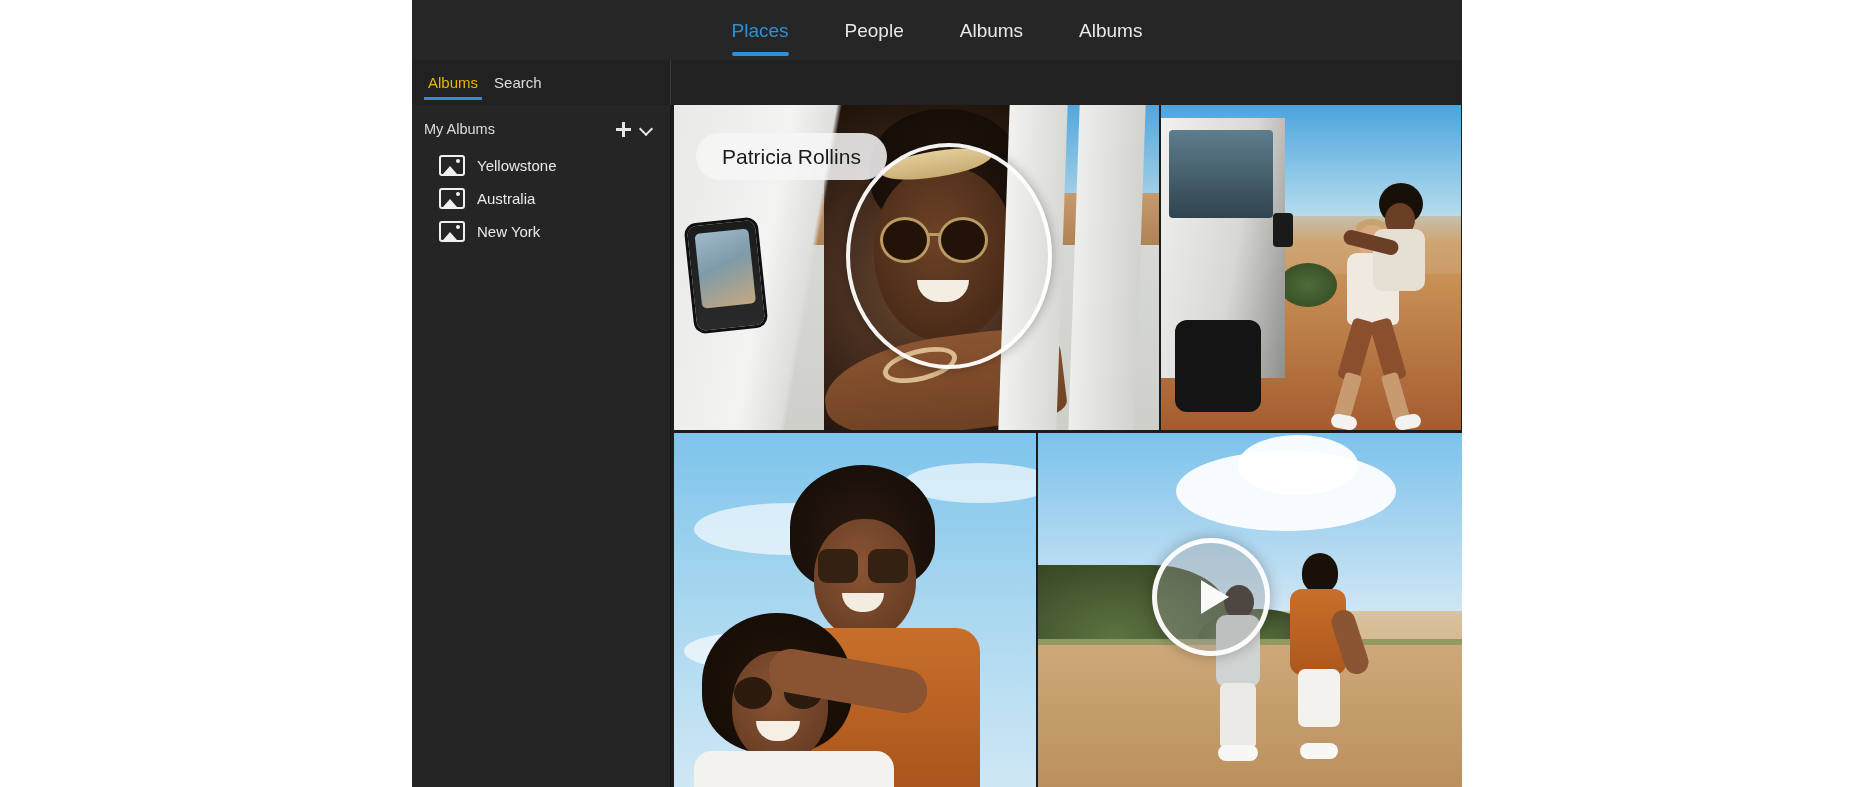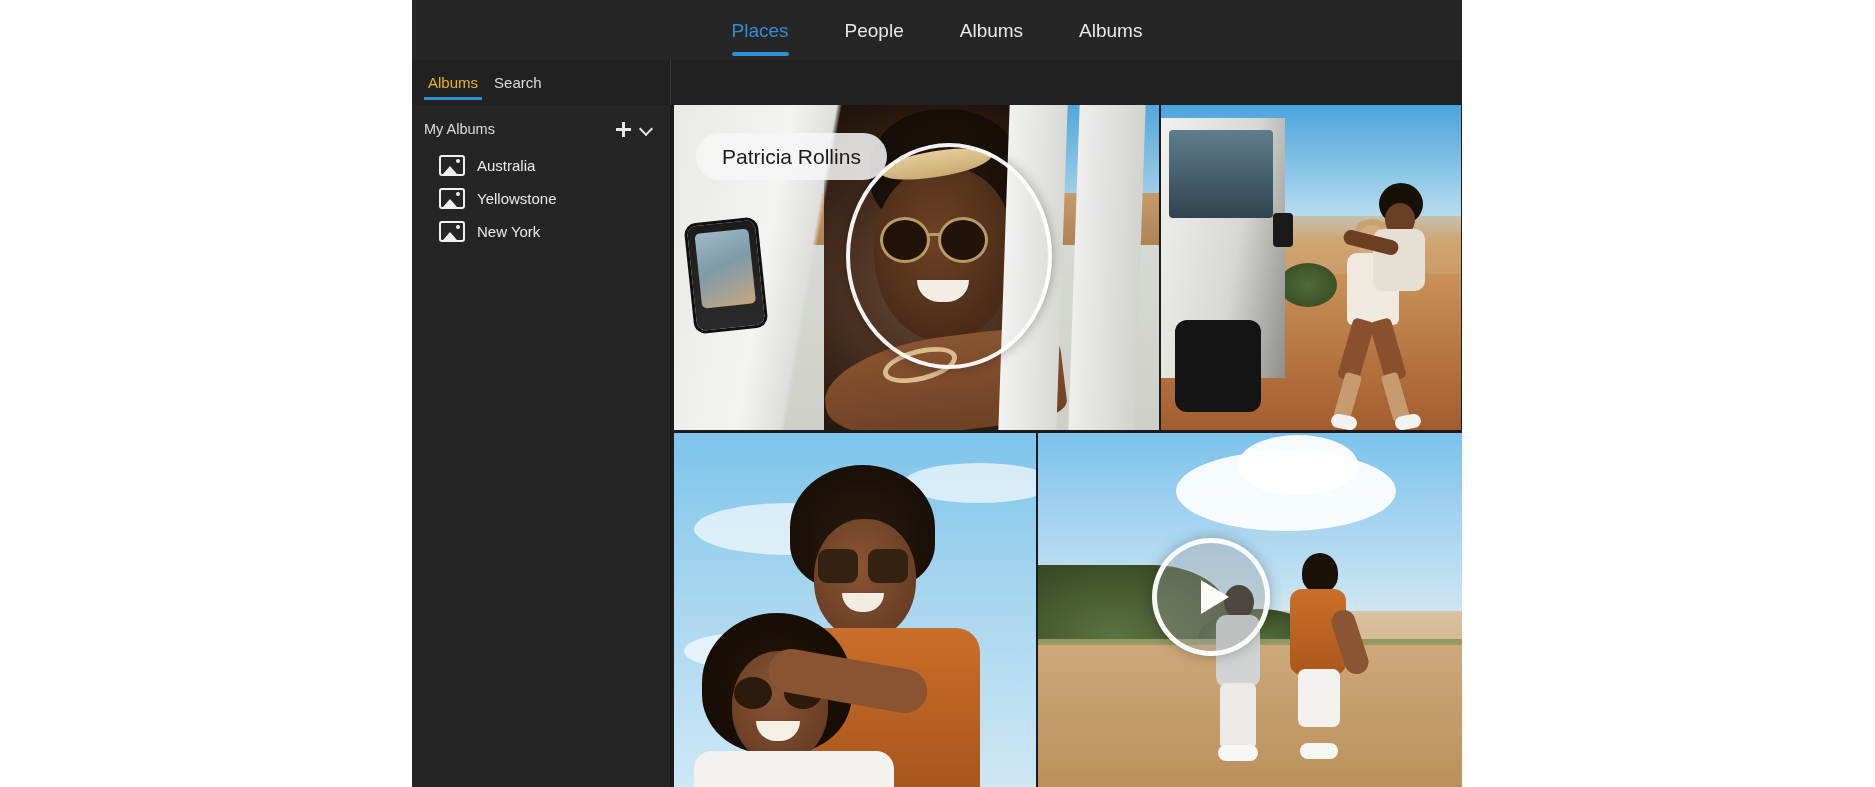--- a/index.html
+++ b/index.html
@@ -344,26 +344,26 @@
       <span class="sidebar-header-actions">
         <span class="plus-icon"></span>
         <span class="chev-icon"></span>
       </span>
     </div>
 
     <div class="album-list">
 
       <div class="album-item">
         <span class="album-icon"></span>
-        <span class="album-label">Australia</span>
+        <span class="album-label">Yellowstone</span>
       </div>
 
       <div class="album-item">
         <span class="album-icon"></span>
-        <span class="album-label">Yellowstone</span>
+        <span class="album-label">Australia</span>
       </div>
 
       <div class="album-item">
         <span class="album-icon"></span>
         <span class="album-label">New York</span>
       </div>
 
     </div>
   </div>
 

